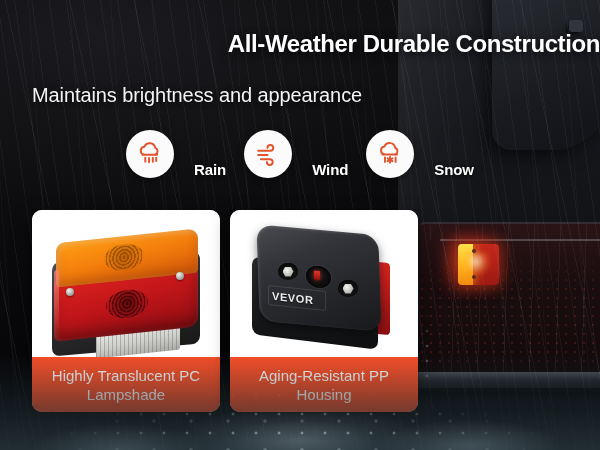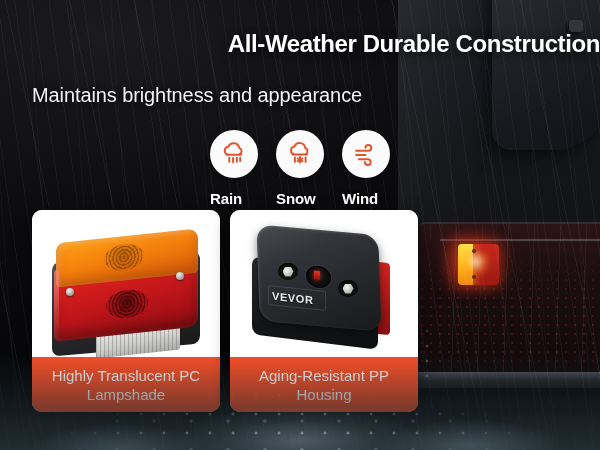--- a/index.html
+++ b/index.html
@@ -216,23 +216,22 @@
     position: absolute;
     left: 0; top: 130px;
     width: 600px;
     display: flex;
     justify-content: center;
     align-items: center;
     gap: 18px;
   }
   .badge {
     display: flex;
-    align-items: flex-start;
-    gap: 12px;
-    flex-direction: column;
+    align-items: flex-end;
+    gap: 20px;
   }
   .badge-circle {
     width: 48px; height: 48px;
     border-radius: 50%;
     background: #fbfbfb;
     display: flex;
     align-items: center;
     justify-content: center;
     box-shadow: 0 2px 7px rgba(0,0,0,0.45);
     flex: none;
@@ -485,38 +484,38 @@
           <path d="M11 20v4.2M15 20.2v4.6M19 20v4.2M22.6 20v3.4"></path>
         </svg>
       </div>
       <div class="badge-label">Rain</div>
     </div>
 
 
     <div class="badge">
       <div class="badge-circle">
         <svg width="30" height="30" viewBox="0 0 32 32" fill="none" stroke="#e1552e" stroke-width="2.1" stroke-linecap="round">
+          <path d="M5.5 12.5h13a3.1 3.1 0 1 0-3.1-3.1"></path>
+          <path d="M5.5 17h10"></path>
+          <path d="M8.5 21.5h9.4a3.1 3.1 0 1 1-3.1 3.1"></path>
+        </svg>
+      </div>
+      <div class="badge-label">Wind</div>
+    </div>
+
+    <div class="badge">
+      <div class="badge-circle">
+        <svg width="30" height="30" viewBox="0 0 32 32" fill="none" stroke="#e1552e" stroke-width="2.1" stroke-linecap="round">
           <path d="M9.5 16.3a4.2 4.2 0 0 1 .5-8.2 6.1 6.1 0 0 1 11.6 1.2 3.9 3.9 0 0 1 .4 7"></path>
           <path d="M8 16.6h15.5"></path>
           <path d="M10.6 19.8v4.6M22 19.8v4.6"></path>
           <path d="M16 19.2v6M13.4 20.7l5.2 3M18.6 20.7l-5.2 3"></path>
         </svg>
       </div>
       <div class="badge-label">Snow</div>
-    </div>
-
-    <div class="badge">
-      <div class="badge-circle">
-        <svg width="30" height="30" viewBox="0 0 32 32" fill="none" stroke="#e1552e" stroke-width="2.1" stroke-linecap="round">
-          <path d="M5.5 12.5h13a3.1 3.1 0 1 0-3.1-3.1"></path>
-          <path d="M5.5 17h10"></path>
-          <path d="M8.5 21.5h9.4a3.1 3.1 0 1 1-3.1 3.1"></path>
-        </svg>
-      </div>
-      <div class="badge-label">Wind</div>
     </div>
 
   </div>
 
   <div class="cards">
 
     <div class="card">
       <div class="card-media">
         <div class="lamp-art">
           <div class="lamp-base"></div>

